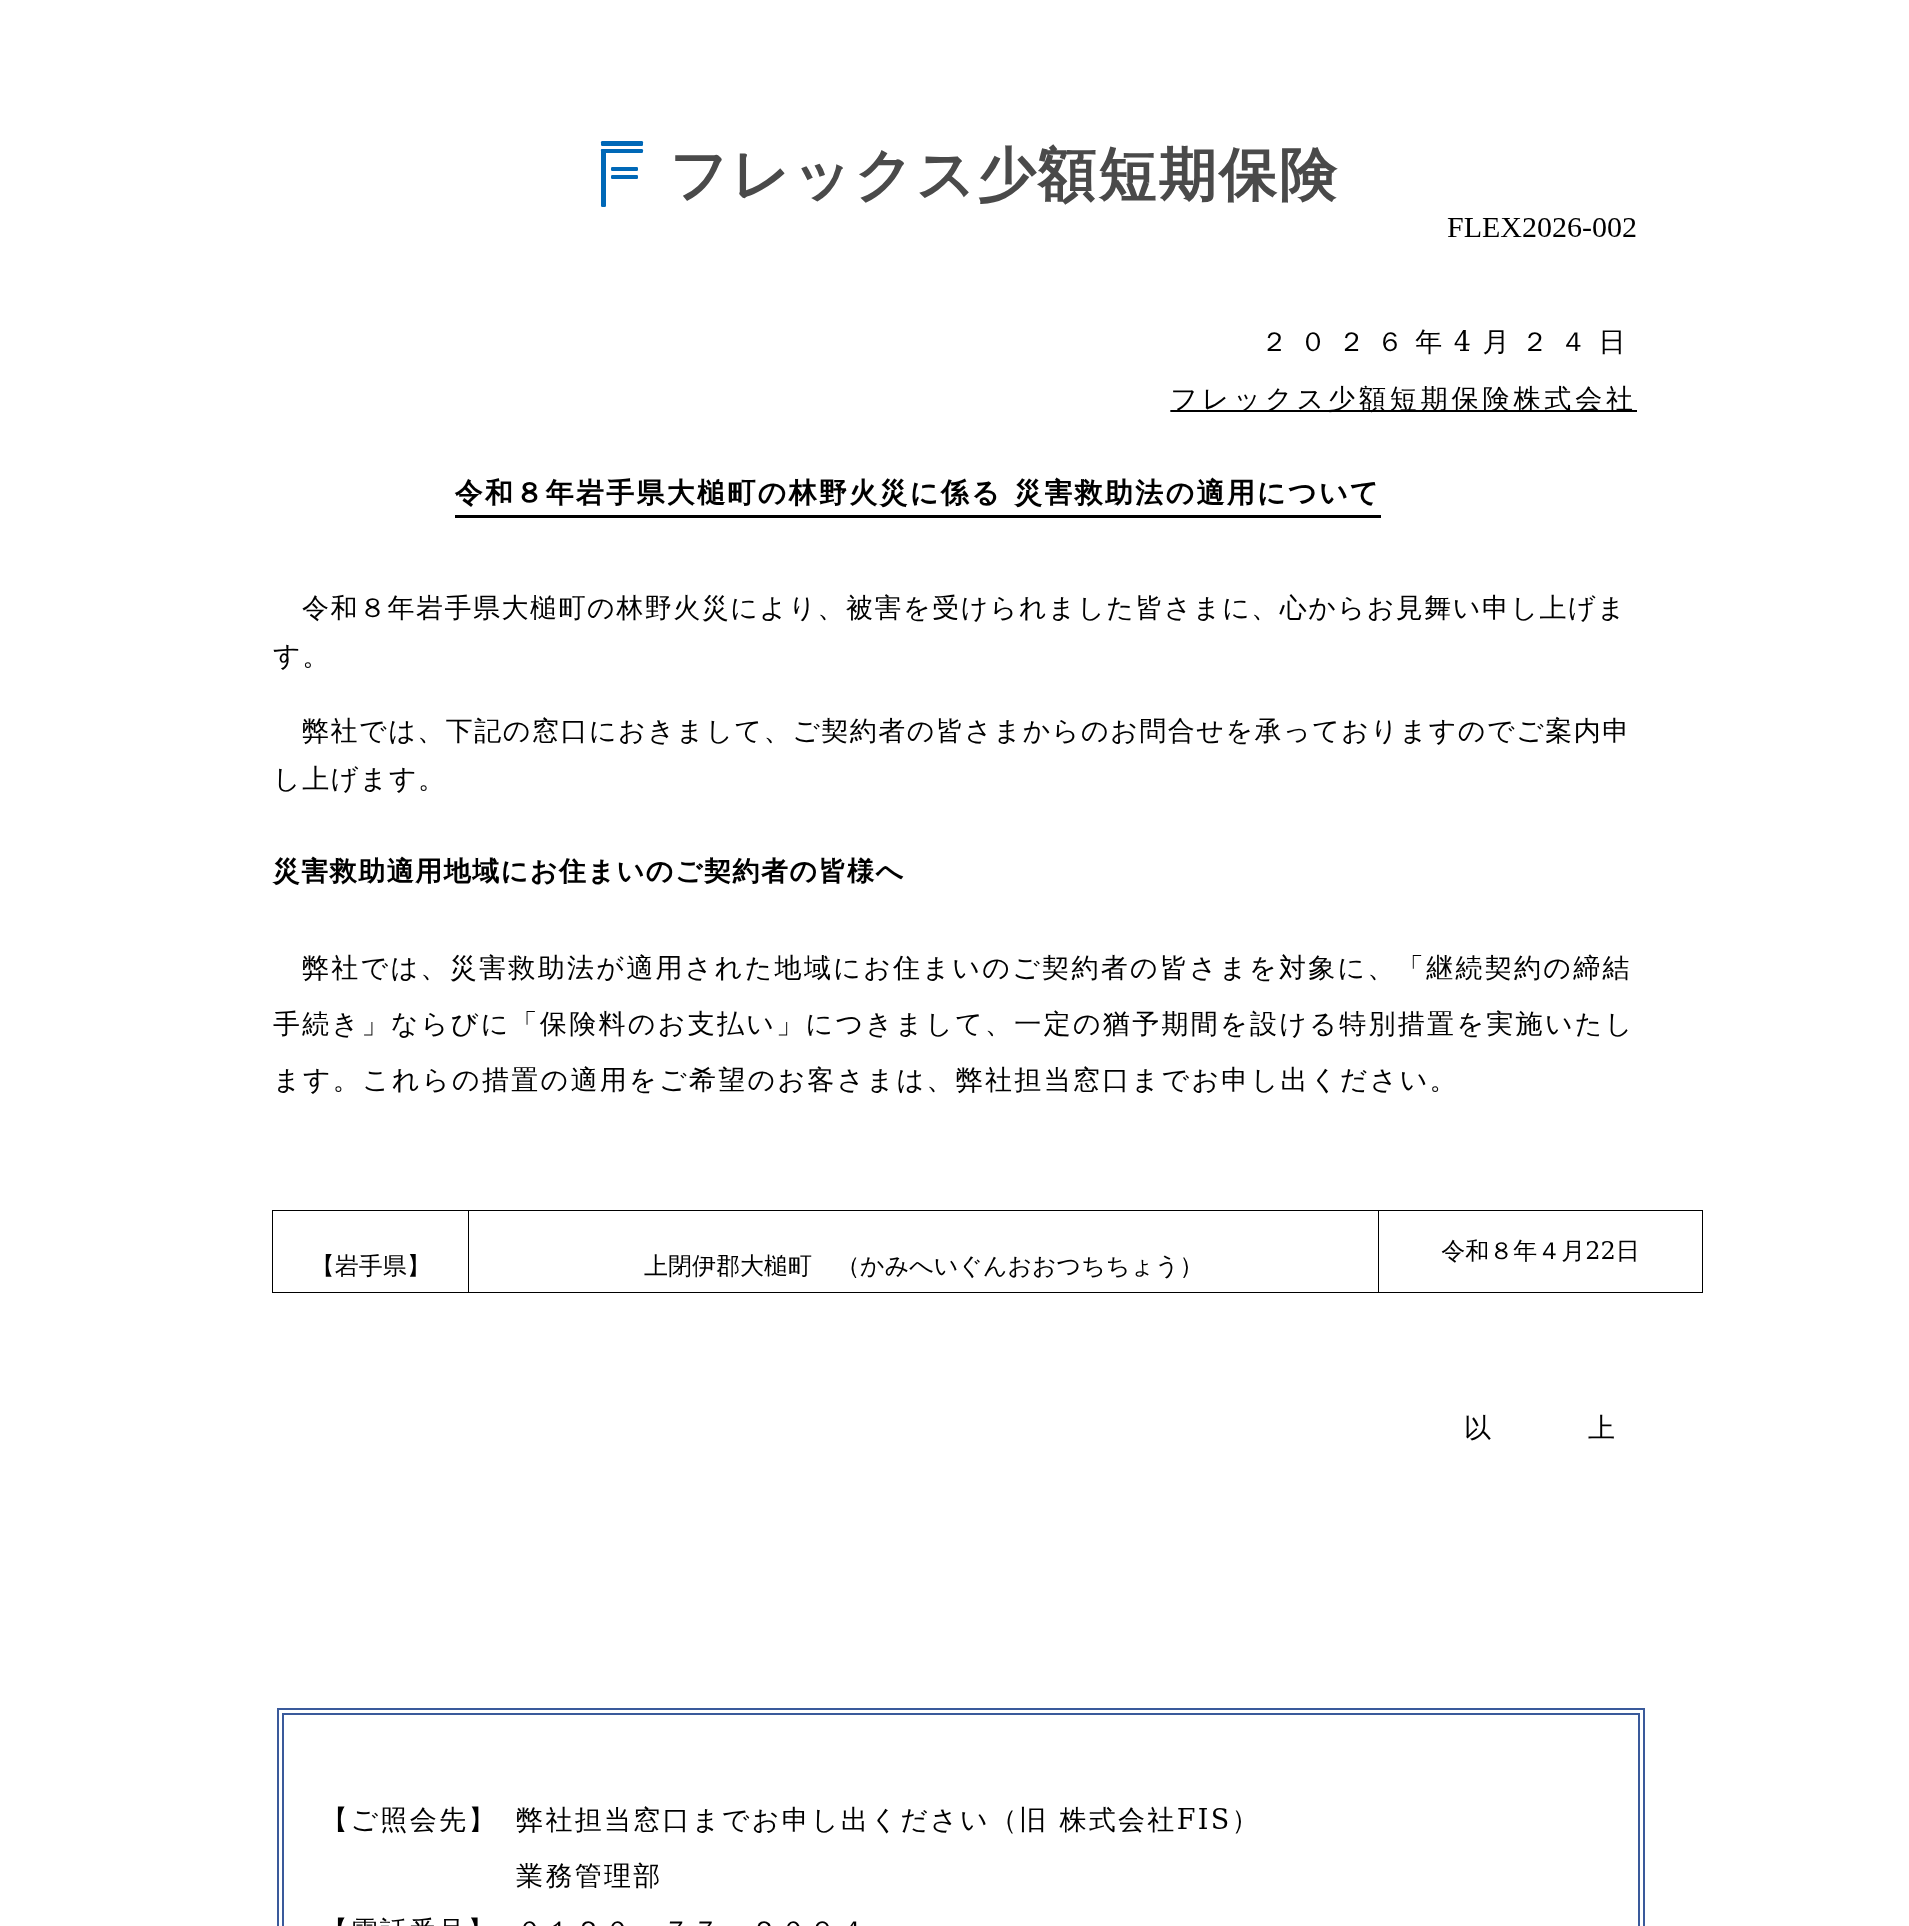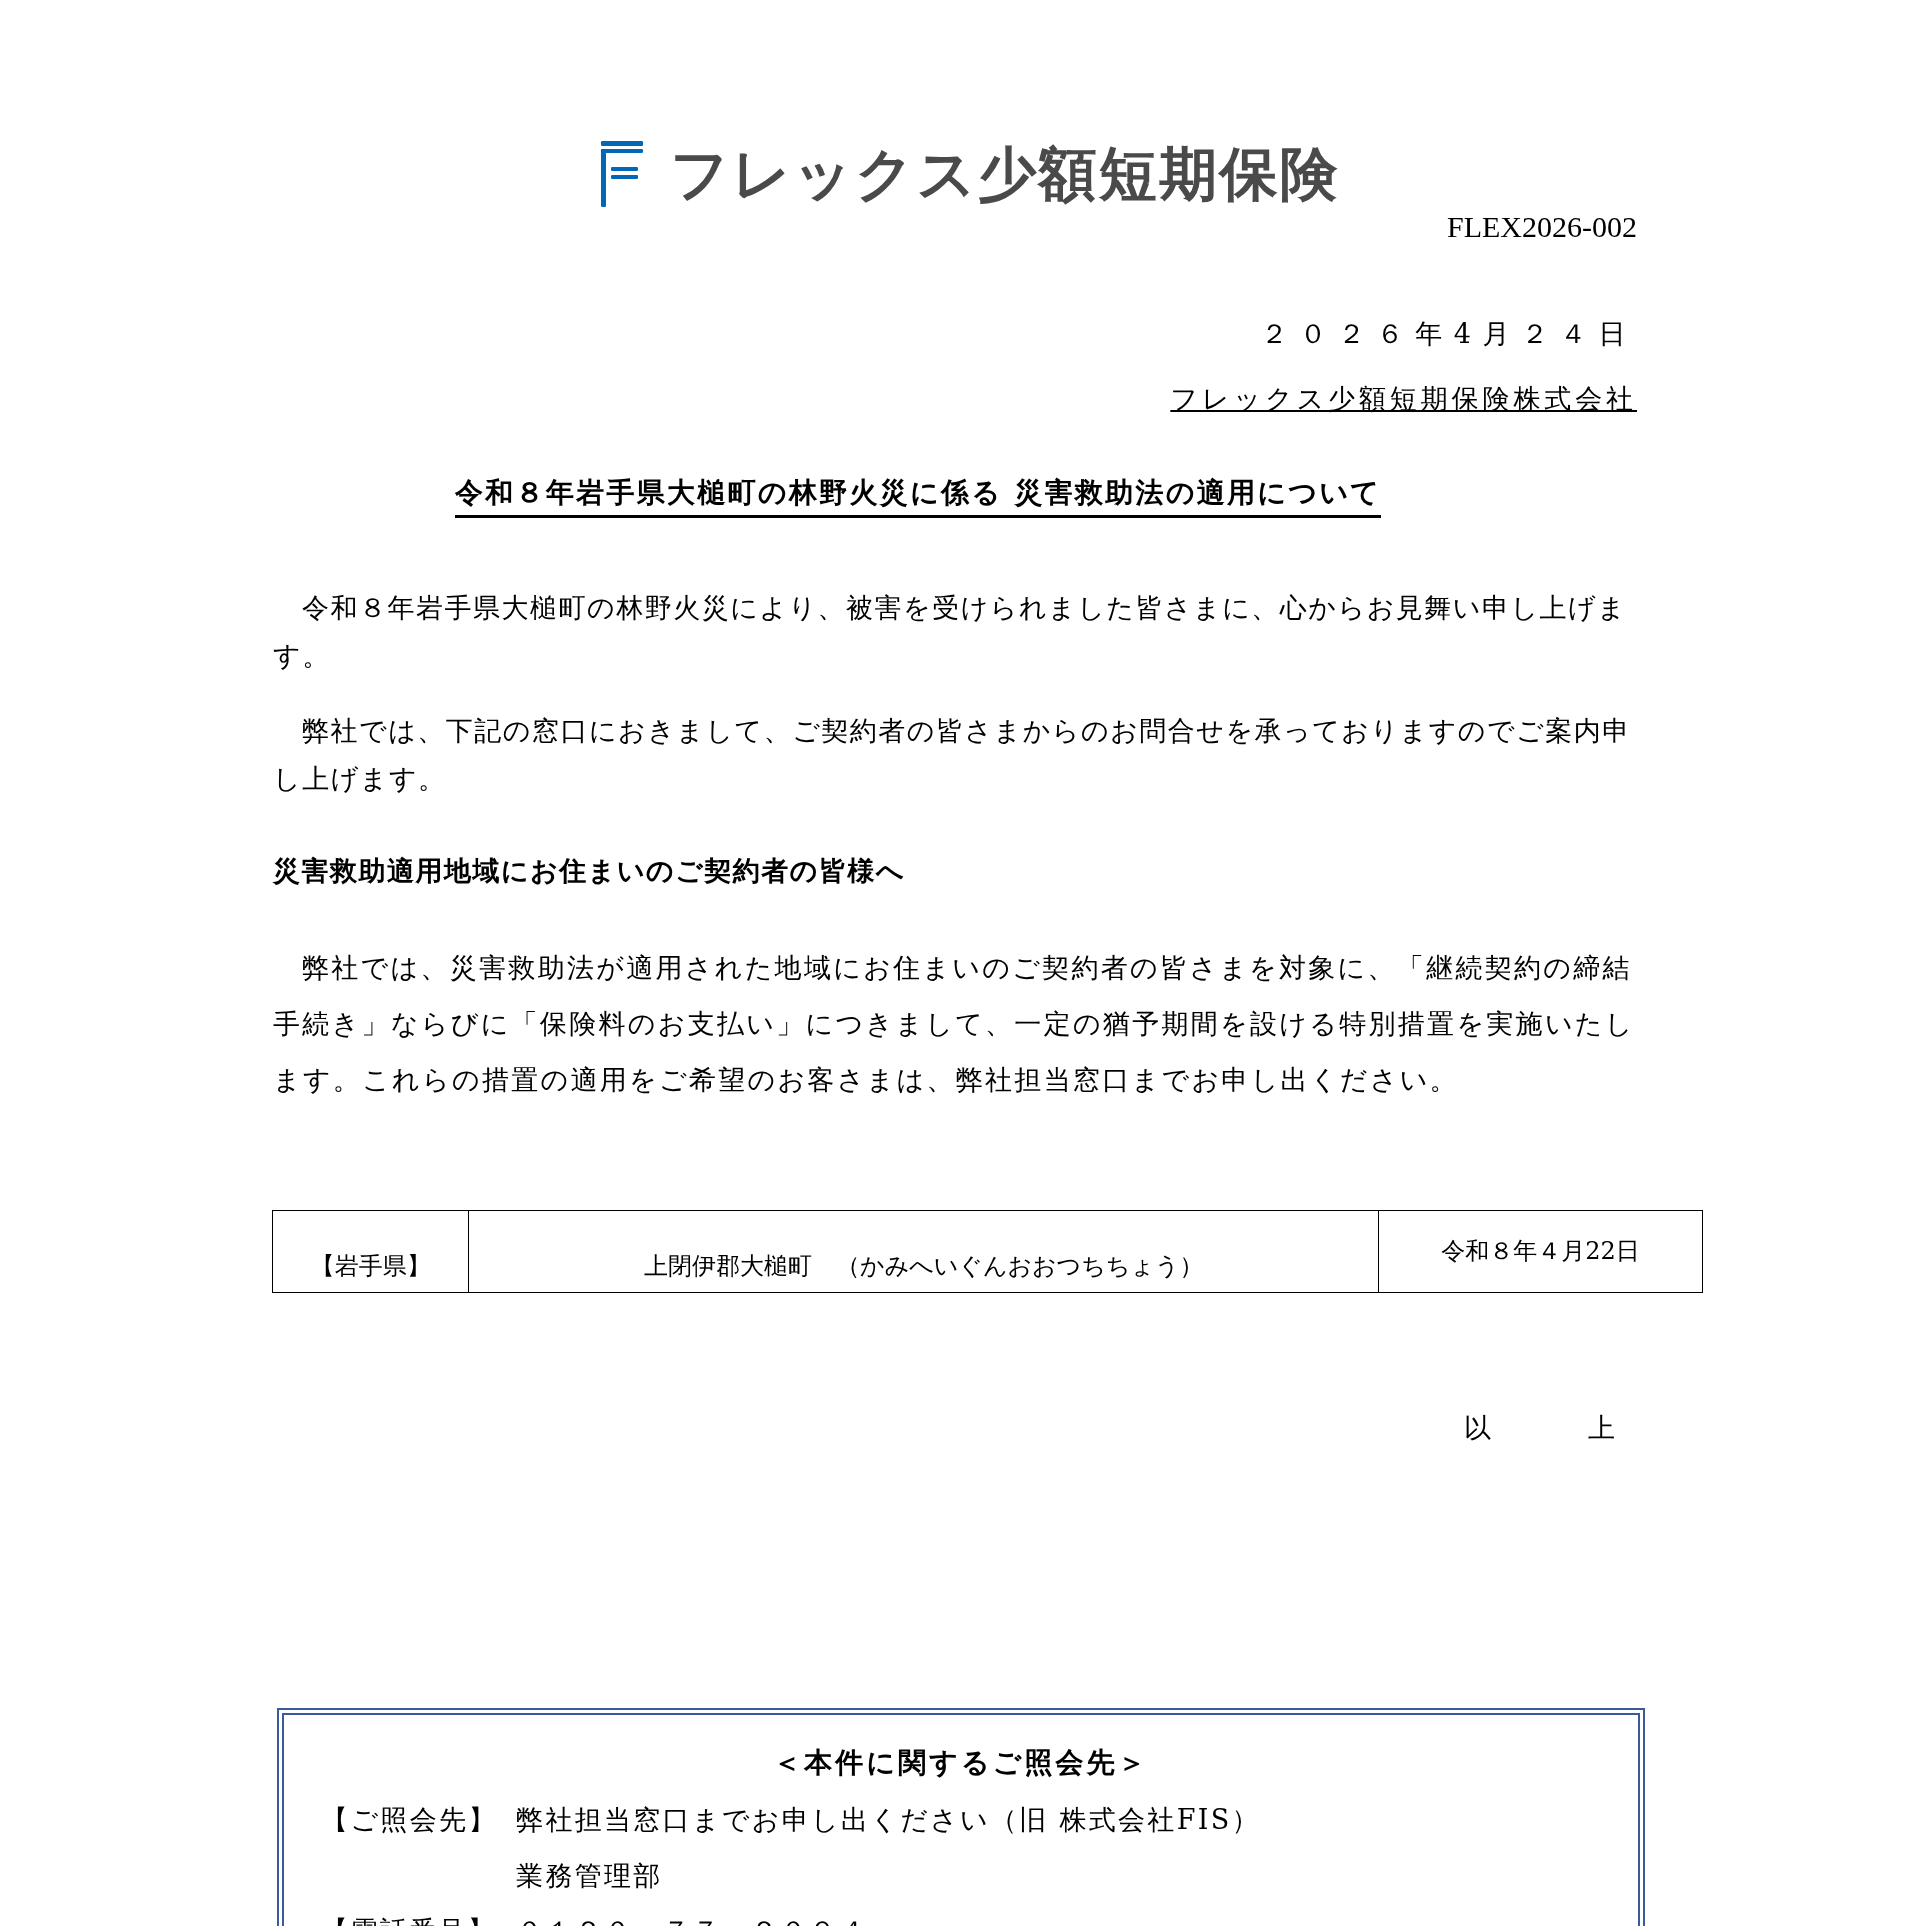--- a/index.html
+++ b/index.html
@@ -5,21 +5,21 @@
   html, body { margin:0; padding:0; background:#ffffff; }
   body { width:1910px; height:2703px; position:relative; overflow:hidden;
          font-family:"DejaVu Serif","Liberation Serif",serif; color:#000; }
   .abs { position:absolute; }
   .logo { left:601px; top:139px; height:69px; display:flex; align-items:center; }
   .logo-mark { width:42px; height:65px; position:relative; margin-right:27px; }
   .logo-mark span { position:absolute; background:#0068B7; border-radius:1.2px; }
   .logo-text { font-family:"DejaVu Sans","Liberation Sans",sans-serif; font-weight:bold;
                font-size:58px; color:#4a4a4a; letter-spacing:2.3px; line-height:1; }
   .docno { right:273px; top:210px; font-family:"Liberation Serif","DejaVu Serif",serif; font-size:30px; }
-  .date  { right:273px; top:316px; font-size:27px; letter-spacing:11.6px; }
+  .date  { right:273px; top:324px; font-size:27px; letter-spacing:11.6px; }
   .company { right:273px; top:381px; font-size:27px; letter-spacing:3.9px;text-decoration:underline; }
   .title { left:455px; top:474px; font-size:28px; letter-spacing:2.3px; font-weight:bold;
            border-bottom:3.9px solid #000; padding-bottom:3px; white-space:nowrap; }
   .para { left:273px; width:1364px; font-size:27px; line-height:48px; letter-spacing:1.5px; text-indent:29px; }
   .para.p1 { top:584px; }
   .para.p2 { top:707px; }
   .section-heading { left:273px; top:853px; font-size:27px; font-weight:bold; letter-spacing:1.5px; }
   .body2 { left:273px; top:940px; width:1364px; font-size:27px; line-height:56px; letter-spacing:2.3px; text-indent:29px; }
   table.areas { position:absolute; left:272px; top:1210px; width:1431px; border-collapse:collapse; }
   table.areas td, table.areas th { border:1.5px solid #000; font-weight:normal; font-size:24px; text-align:center; padding:0; }
@@ -70,21 +70,20 @@
     <td class="bottom">上閉伊郡大槌町　（かみへいぐんおおつちちょう）</td>
     <td class="mid">令和８年４月22日</td>
   </tr>
 </tbody>
   </table>
 
 <div class="abs ijou">以　上</div>
 
 <div class="abs contact">
   <div class="contact-inner">
-    <div class="contact-title">＜本件に関するご照会先＞</div>
     <div class="crow" style="top:87px;">
       <span class="lbl">【ご照会先】</span><span>弊社担当窓口までお申し出ください（旧 株式会社FIS）</span>
     </div>
     <div class="crow" style="top:143px;">
       <span class="indent"></span><span>業務管理部</span>
     </div>
     <div class="crow" style="top:198px;">
       <span class="lbl">【電話番号】</span><span>０１２０－７７－２０９４</span>
     </div>
 

